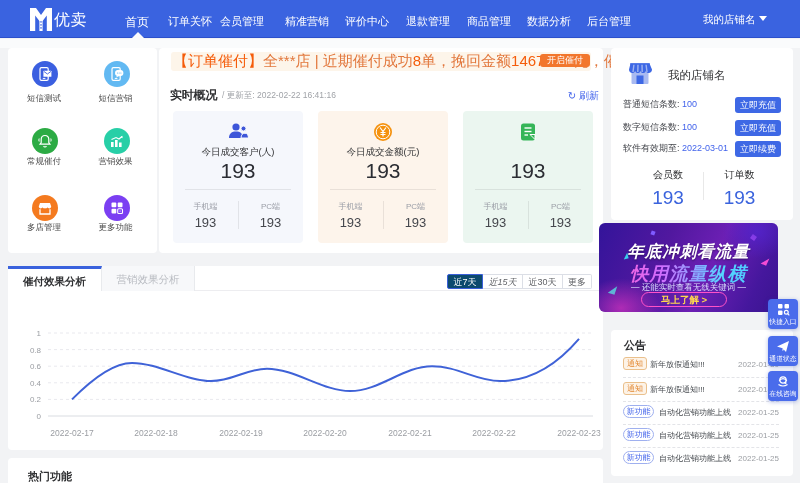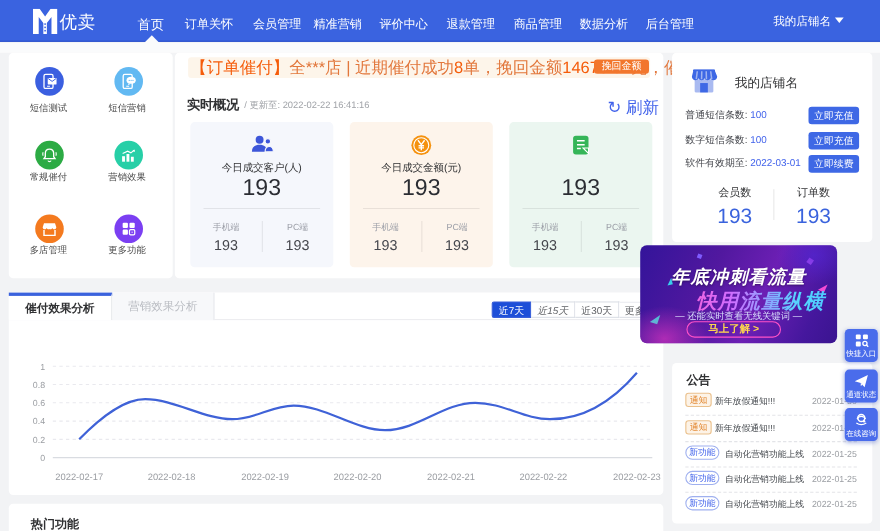--- a/index.html
+++ b/index.html
@@ -18,58 +18,58 @@
 .sicon { position:absolute; width:26px; height:26px; border-radius:50%; display:flex; align-items:center; justify-content:center; }
 .slabel { position:absolute; width:70px; text-align:center; font-size:8.5px; color:#4a4a4a; }
 
 #main { left:159px; top:48px; width:444px; height:205px; }
 #annbar { position:absolute; left:12px; top:4px; width:420px; height:19px; background:#fdf5ea; border-radius:3px; display:flex; align-items:center; }
 #annbar .atext { font-size:15px; color:#e2773c; white-space:nowrap; margin-left:0; }
 #annbar .hot { color:#f55c0a; }
 #annbtn { position:absolute; right:1px; top:1.5px; width:50px; height:13.5px; background:#f2762c; border-radius:3px; color:#fff; font-size:9px; text-align:center; line-height:13.5px; }
 #rtitle { position:absolute; left:11px; top:39px; font-size:12px; font-weight:bold; color:#303133; letter-spacing:-0.2px; }
 #rsub { position:absolute; left:63px; top:42px; font-size:8.5px; color:#a0a3a8; }
-#refresh { position:absolute; right:4px; top:41px; font-size:15px; color:#4263eb; }
+#refresh { position:absolute; right:4px; top:41px; font-size:10px; color:#4263eb; }
 .scard { position:absolute; top:63px; width:130px; height:132px; border-radius:4px; }
 .scard .ttl { position:absolute; top:35px; width:100%; text-align:center; font-size:9.5px; color:#303133; }
 .scard .big { position:absolute; top:48px; width:100%; text-align:center; font-size:21px; font-weight:500; color:#2b2d33; }
 .scard .hr { position:absolute; left:12px; right:12px; top:78px; border-top:1px solid rgba(0,0,0,0.08); }
 .scard .l1 { position:absolute; top:90px; width:65px; text-align:center; font-size:8px; color:#9a9da6; }
 .scard .v1 { position:absolute; top:103.5px; width:65px; text-align:center; font-size:13px; font-weight:500; color:#45474d; }
 .scard .vd { position:absolute; left:65px; top:90px; height:28px; border-left:1px solid rgba(0,0,0,0.08); }
 .scico { position:absolute; top:11px; left:0; width:100%; display:flex; justify-content:center; }
 
 #chart { left:8px; top:266px; width:595px; height:184px; }
 #tabrow { position:absolute; left:0; top:0; width:595px; height:25px; border-bottom:1px solid #ededf0; }
 #tab1 { position:absolute; left:0; top:0; width:94px; height:25px; background:#fff; border-top:3px solid #3a62dd; border-right:1px solid #e8eaed; text-align:center; font-size:10.5px; font-weight:bold; color:#303133; line-height:24px; }
 #tab2 { position:absolute; left:94px; top:0; width:93px; height:25px; background:#f7f8fa; border-right:1px solid #e8eaed; text-align:center; font-size:10.5px; color:#b9bcc2; line-height:27px; }
 #btngroup { position:absolute; left:439px; top:8px; height:15px; display:flex; font-size:9px; }
 #btngroup span { display:block; height:15px; line-height:14px; text-align:center; border:1px solid #dcdfe6; border-left:none; color:#606266; background:#fff; }
-#btngroup span.on { background:#1d4ed8; color:#fff; border-color:#3a5fd9; border-radius:2px 0 0 2px; }
+#btngroup span.on { background:#0c4a6e; color:#fff; border-color:#3a5fd9; border-radius:2px 0 0 2px; }
 #btngroup span:last-child { border-radius:0 2px 2px 0; }
 #statrow { position:absolute; left:0; top:42px; width:595px; height:12px; font-size:8.5px; color:#3c3f45; }
 #statrow span { position:absolute; white-space:nowrap; }
 #statrow b { font-weight:normal; color:#4263eb; margin-left:9px; }
 
 #hot { left:8px; top:458px; width:595px; height:40px; }
 #hot .t { position:absolute; left:20px; top:11px; font-size:11px; font-weight:bold; color:#303133; }
 
 #shop { left:611px; top:48px; width:182px; height:172px; }
 #shop .hname { position:absolute; left:57px; top:20px; font-size:11.5px; color:#303133; font-weight:500; }
 .srow { position:absolute; left:12px; font-size:9px; color:#45474d; white-space:nowrap; }
 .srow b { font-weight:normal; color:#4263eb; }
 .sbtn { position:absolute; left:124px; width:46px; height:16px; background:#3e68e5; border-radius:3px; color:#fff; font-size:9px; text-align:center; line-height:16px; }
 .mcol { position:absolute; top:120px; width:85px; text-align:center; }
 .mcol .ml { font-size:10px; color:#303133; }
 .mcol .mv { font-size:19px; color:#3a63dd; font-weight:500; margin-top:5px; }
 #shopvd { position:absolute; left:92px; top:124px; height:28px; border-left:1px solid #e8e8e8; }
 
-#banner { position:absolute; left:582px; top:223px; width:179px; height:89px; border-radius:6px; overflow:hidden; background:linear-gradient(115deg,#33149a 0%,#51189f 35%,#6c1fb4 60%,#45179d 85%,#3a1490 100%); }
+#banner { position:absolute; left:599px; top:223px; width:179px; height:89px; border-radius:6px; overflow:hidden; background:linear-gradient(115deg,#33149a 0%,#51189f 35%,#6c1fb4 60%,#45179d 85%,#3a1490 100%); }
 #banner .b1 { position:absolute; top:18px; width:100%; text-align:center; font-size:16.5px; font-weight:900; font-style:italic; color:#fff; text-shadow:0 1px 2px rgba(0,0,0,0.4); letter-spacing:1px; }
-#banner .b2 { position:absolute; top:38px; width:100%; text-align:center; font-size:18.5px; font-weight:900; font-style:italic; letter-spacing:1px; background:linear-gradient(90deg,#ff5fd0 5%,#d06dff 35%,#52d8ff 70%,#4fb9ff 100%); -webkit-background-clip:text; background-clip:text; color:transparent;margin-left:20px; }
+#banner .b2 { position:absolute; top:38px; width:100%; text-align:center; font-size:18.5px; font-weight:900; font-style:italic; letter-spacing:1px; background:linear-gradient(90deg,#ff5fd0 5%,#d06dff 35%,#52d8ff 70%,#4fb9ff 100%); -webkit-background-clip:text; background-clip:text; color:transparent; }
 #banner .b3 { position:absolute; top:59px; width:100%; text-align:center; font-size:8.5px; color:#d9defc; }
 #banner .b4 { position:absolute; top:69px; left:42px; width:86px; height:15px; border:1px solid #ff51c8; border-radius:9px; text-align:center; line-height:14px; font-size:9.5px; color:#ffd94d; font-weight:bold; }
 
 #notice { left:611px; top:330px; width:182px; height:146px; }
 #notice .t { position:absolute; left:13px; top:8px; font-size:11px; font-weight:bold; color:#303133; }
 .nrow { position:absolute; left:12px; width:160px; height:16px; }
 .tagA { position:absolute; left:0; top:0; width:24px; height:13px; border:1px solid #eac08c; background:#fdf3e7; border-radius:3px; color:#e2862e; font-size:8px; text-align:center; line-height:12px; }
 .tagB { position:absolute; left:0; top:0; width:31px; height:13px; border:1px solid #9fb0ef; background:#fff; border-radius:7px; color:#4263eb; font-size:8px; text-align:center; line-height:12px; }
 .ntxt { position:absolute; top:2px; font-size:8px; color:#45494e; white-space:nowrap; }
 .ndate { position:absolute; right:4px; top:2.5px; font-size:8px; color:#9b9ea3; }
@@ -86,21 +86,21 @@
   <svg style="position:absolute;left:29px;top:8px;" width="24" height="23" viewBox="0 0 24 23">
       <path d="M1,23 V0 H7 L12,7 L17,0 H23 V23 H17.8 V7.5 L13.6,13 H10.4 L6.2,7.5 V23 Z" fill="#fff"></path>
       <rect x="10.4" y="11" width="3.2" height="12" fill="#fff"></rect>
       <rect x="11.3" y="13.2" width="1.4" height="1.4" fill="#3a63e0"></rect>
       <rect x="11.3" y="16.2" width="1.4" height="1.4" fill="#3a63e0"></rect>
       <rect x="11.3" y="19.2" width="1.4" height="1.4" fill="#3a63e0"></rect>
     </svg>
     <div style="position:absolute;left:54px;top:10px;color:#fff;font-size:16px;font-weight:500;letter-spacing:0.5px;">优卖</div>
   <span class="navitem" style="left:125px;font-size:12px;top:13.5px;">首页</span>
   <span class="navitem" style="left:168px;">订单关怀</span>
-  <span class="navitem" style="left:230px;">会员管理</span>
+  <span class="navitem" style="left:220px;">会员管理</span>
   <span class="navitem" style="left:285px;">精准营销</span>
   <span class="navitem" style="left:345px;">评价中心</span>
   <span class="navitem" style="left:406px;">退款管理</span>
   <span class="navitem" style="left:467px;">商品管理</span>
   <span class="navitem" style="left:527px;">数据分析</span>
   <span class="navitem" style="left:587px;">后台管理</span>
   <span id="shopname">我的店铺名</span>
   <span id="caret"></span>
 </div>
 <div id="understrip"></div>
@@ -166,21 +166,21 @@
   <div class="slabel" style="left:72.5px;top:174px;">更多功能</div>
 </div>
 
 <div class="card" id="main">
   <div id="annbar">
     <svg style="margin-left:2px" width="12" height="12" viewBox="0 0 12 12">
         <path d="M1 4.2 L4 4.2 L7.5 1.5 L7.5 10.5 L4 7.8 L1 7.8 Z" fill="#f2762c"></path>
         <path d="M9 3.5 Q10.6 6 9 8.5" stroke="#f2762c" stroke-width="1.1" fill="none"></path>
       </svg>
     <span class="atext"><span class="hot">【订单催付】</span>全***店 | 近期催付成功<span class="hot">8</span>单，挽回金额<span class="hot">14678.94</span>元，催付成功率<span class="hot">1.00%</span></span>
-    <span id="annbtn">挽回金额</span>
+    <span id="annbtn">开启催付</span>
   </div>
   <div id="rtitle">实时概况</div>
   <div id="rsub">/ 更新至: 2022-02-22 16:41:16</div>
   <div id="refresh">↻ 刷新</div>
   <div class="scard" style="left:14px;background:#f5f7fc;">
     <div class="scico">
         <svg width="24" height="18" viewBox="0 0 24 18">
           <circle cx="10" cy="5" r="3.6" fill="#3d56d9"></circle>
           <path d="M3 16 C3 11.5 6 9.6 10 9.6 C14 9.6 17 11.5 17 16 Z" fill="#3d56d9"></path>
           <circle cx="17.5" cy="6.5" r="2.5" fill="#3d56d9" stroke="#f5f7fc" stroke-width="1"></circle>

